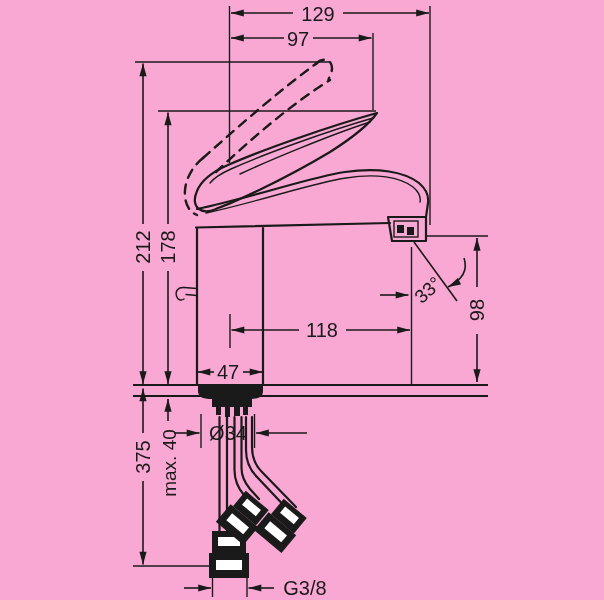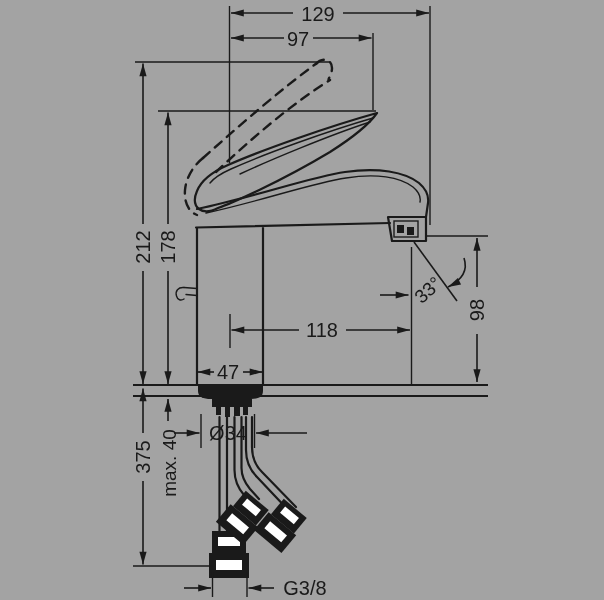--- a/index.html
+++ b/index.html
@@ -1,19 +1,19 @@
 <!DOCTYPE html>
 <html><head>
 <meta charset="utf-8">
 <style>
   html,body{margin:0;padding:0;background:#ffffff;}
   .canvas{
     position:relative;
     width:604px;height:600px;
-    background:#a3a3a3;
+    background:#f9a8d4;
     font-family:"Liberation Sans", sans-serif;
     overflow:hidden;
   }
   svg{display:block;}
   .art{stroke:#1a1a1a;stroke-width:2.2;fill:none;stroke-linecap:round;stroke-linejoin:round;}
   .art-thin{stroke:#1a1a1a;stroke-width:1.4;fill:none;stroke-linecap:round;}
   .art-fill{fill:#1a1a1a;stroke:none;}
   .slot{fill:#ffffff;stroke:none;}
   .dashed{stroke:#1a1a1a;stroke-width:2.4;fill:none;stroke-linecap:round;stroke-dasharray:9 7;}
   .dim{stroke:#1a1a1a;stroke-width:1.6;fill:none;}

